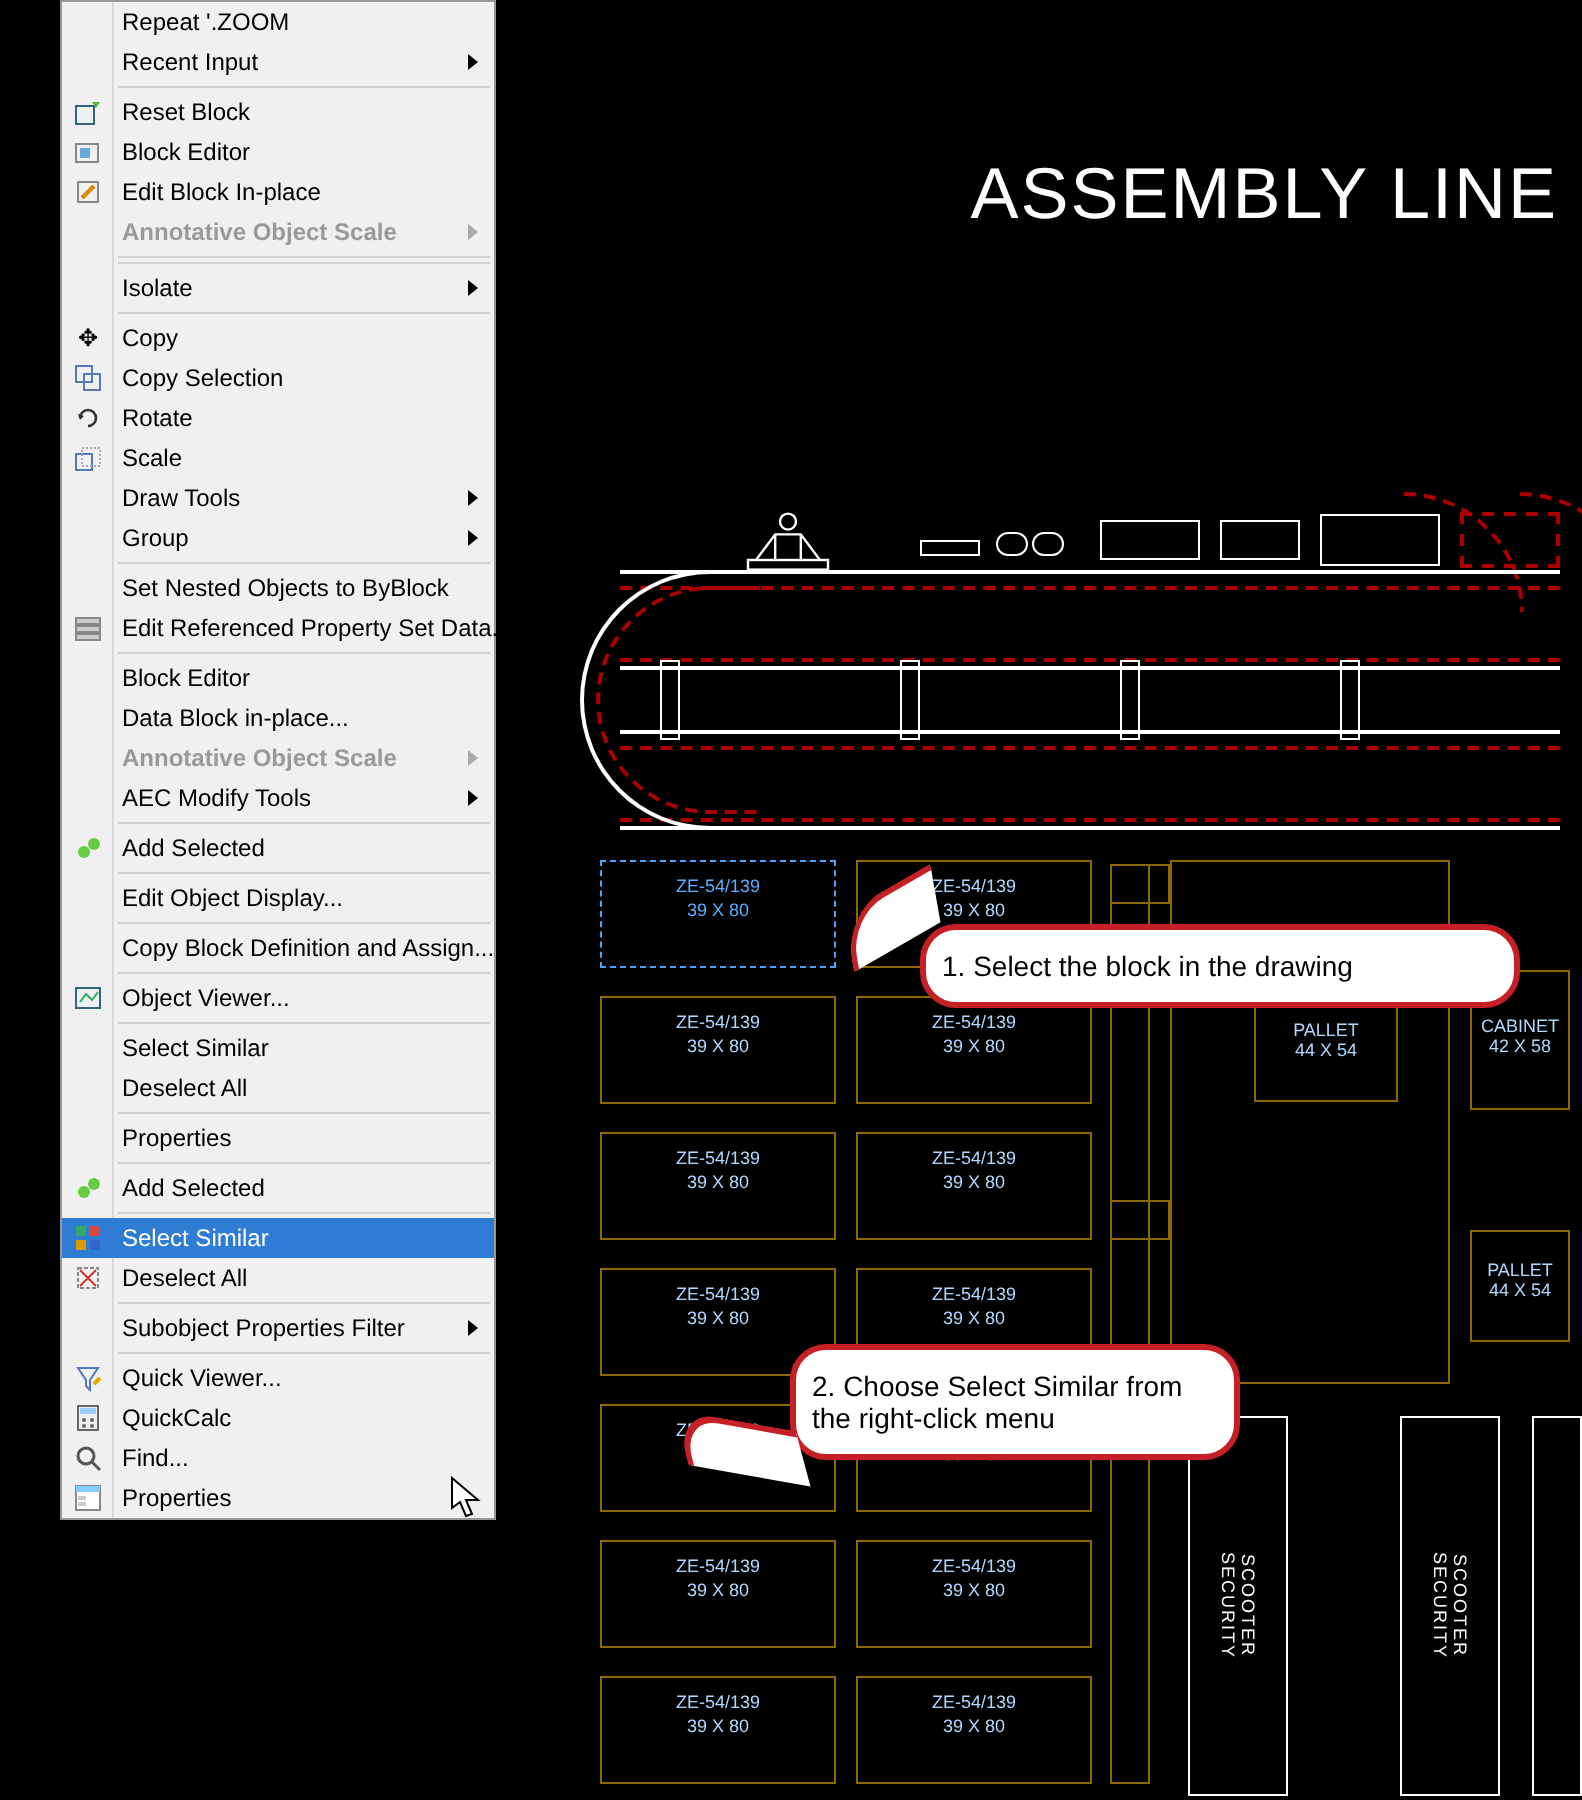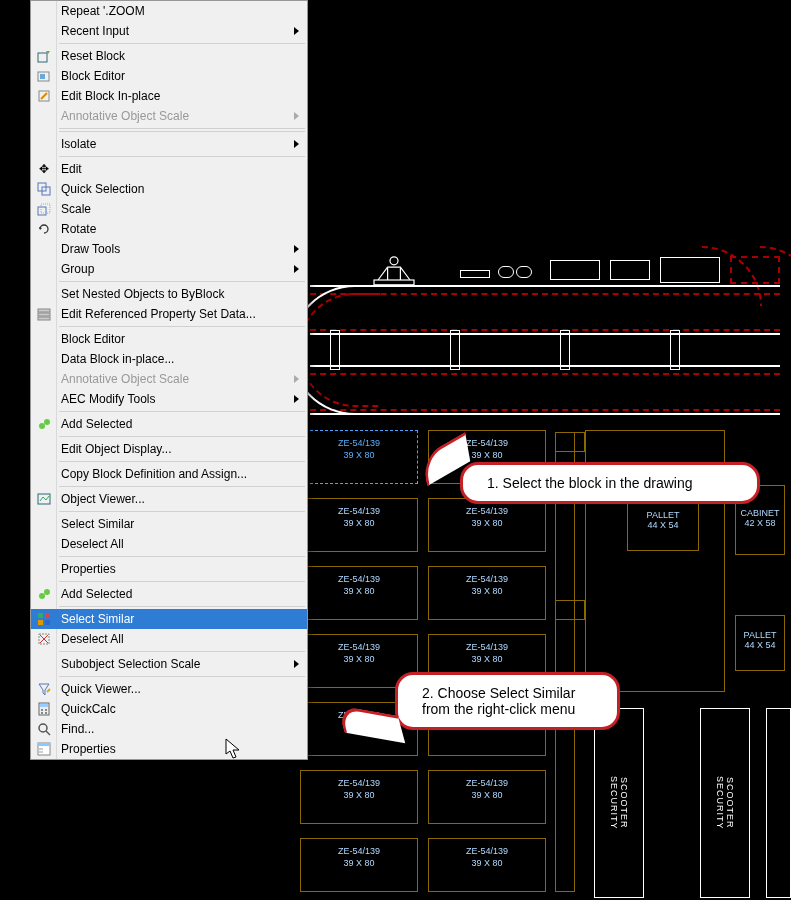--- a/index.html
+++ b/index.html
@@ -114,37 +114,37 @@
   }
 
   
   .callout {
     position: absolute;
     background: #fff;
     border: 3px solid #c52026;
     border-radius: 18px;
     color: #000;
     font-size: 14px;
-    padding: 10px 24px;
+    padding: 10px 8px;
     z-index: 50;
   }
   .callout .tail {
     position:absolute;
     background:#fff;
     border:3px solid #c52026;
     border-right:none;
     border-bottom:none;
     transform: rotate(-30deg) skew(-20deg,0);
   }
 
   
   .ctx {
     position: absolute;
     top: 0; left: 30px;
-    width: 278px;
+    width: 218px;
     background: #f0f0f0;
     border: 1px solid #979797;
     box-shadow: 3px 3px 6px rgba(0,0,0,.35);
     color: #000;
     z-index: 100;
   }
   .ctx .icon-col {
     position:absolute; top:0; left:0; bottom:0; width:26px;
     background:#f0f0f0;
     border-right:1px solid #d9d9d9;
@@ -152,21 +152,21 @@
   .ctx-item {
     position: relative;
     padding: 3px 18px 3px 30px;
     cursor: default;
     white-space: nowrap;
     font-size: 12px;
     z-index:2;
     display:flex;
     align-items:center;
   }
-  .ctx-item.disabled { color: #999; }
+  .ctx-item.disabled { color: #999; font-weight: bold; }
   .ctx-item.highlight {
     background: #2f7cd5;
     color: #fff;
   }
   .ctx-sep {
     height: 1px;
     margin: 2px 2px 2px 28px;
     background: #d0d0d0;
     position:relative;
     z-index:2;
@@ -188,20 +188,21 @@
 
   .cursor {
     position:absolute; left:225px; top:738px; z-index:200;
     pointer-events:none;
   }
 </style>
 </head>
 <body>
 
 <div class="drawing-area">
+  <div class="drawing-title">ASSEMBLY LINE</div>
 
   <div class="boxes-top">
     <div class="tb" style="left:50px;width:30px;top:10px;height:8px;"></div>
     <div class="tb" style="left:88px;width:16px;top:6px;height:12px;border-radius:8px;"></div>
     <div class="tb" style="left:106px;width:16px;top:6px;height:12px;border-radius:8px;"></div>
     <div class="tb" style="left:140px;width:50px;top:0;height:20px;"></div>
     <div class="tb" style="left:200px;width:40px;top:0;height:20px;"></div>
     <div class="tb" style="left:250px;width:60px;top:-3px;height:26px;"></div>
     <div style="position:absolute;left:320px;top:-4px;width:50px;height:28px;border:2px dashed #a00;"></div>
   </div>
@@ -377,48 +378,48 @@
     </div>
   <div class="ctx-sep"></div>
   <div class="ctx-sep"></div>
   <div class="ctx-item">
       <span>Isolate</span>
       <span class="ctx-arrow"></span>
     </div>
   <div class="ctx-sep"></div>
   <div class="ctx-item">
       <span class="ctx-icon">✥</span>
-      <span>Edit</span>
+      <span>Copy</span>
     </div>
   <div class="ctx-item">
       <span class="ctx-icon">
         <svg width="14" height="14">
           <rect x="1" y="1" width="8" height="8" fill="none" stroke="#57b"></rect>
           <rect x="5" y="5" width="8" height="8" fill="none" stroke="#57b"></rect>
         </svg>
       </span>
-      <span>Quick Selection</span>
+      <span>Copy Selection</span>
+    </div>
+  <div class="ctx-item">
+      <span class="ctx-icon">
+        <svg width="14" height="14">
+          <path d="M3 7 A4 4 0 1 1 7 11" fill="none" stroke="#333" stroke-width="1.3"></path>
+          <path d="M2 5 L3 8 L5 6 Z" fill="#333"></path>
+        </svg>
+      </span>
+      <span>Rotate</span>
     </div>
   <div class="ctx-item">
       <span class="ctx-icon">
         <svg width="14" height="14">
           <rect x="1" y="5" width="8" height="8" fill="none" stroke="#57b"></rect>
           <rect x="4" y="2" width="9" height="9" fill="none" stroke="#aaa" stroke-dasharray="1 1"></rect>
         </svg>
       </span>
       <span>Scale</span>
-    </div>
-  <div class="ctx-item">
-      <span class="ctx-icon">
-        <svg width="14" height="14">
-          <path d="M3 7 A4 4 0 1 1 7 11" fill="none" stroke="#333" stroke-width="1.3"></path>
-          <path d="M2 5 L3 8 L5 6 Z" fill="#333"></path>
-        </svg>
-      </span>
-      <span>Rotate</span>
     </div>
   <div class="ctx-item">
       <span>Draw Tools</span>
       <span class="ctx-arrow"></span>
     </div>
   <div class="ctx-item">
       <span>Group</span>
       <span class="ctx-arrow"></span>
     </div>
   <div class="ctx-sep"></div>
@@ -515,21 +516,21 @@
       <span class="ctx-icon">
         <svg width="14" height="14">
           <rect x="2" y="2" width="10" height="10" fill="none" stroke="#888" stroke-dasharray="2 1"></rect>
           <path d="M3 3 L11 11 M11 3 L3 11" stroke="#c33"></path>
         </svg>
       </span>
       <span>Deselect All</span>
     </div>
   <div class="ctx-sep"></div>
   <div class="ctx-item">
-      <span>Subobject Selection Scale</span>
+      <span>Subobject Properties Filter</span>
       <span class="ctx-arrow"></span>
     </div>
   <div class="ctx-sep"></div>
   <div class="ctx-item">
       <span class="ctx-icon">
         <svg width="14" height="14">
           <path d="M2 2 L12 2 L8 8 L8 13 L6 11 L6 8 Z" fill="none" stroke="#57b"></path>
           <path d="M10 10 L13 7" stroke="#da0" stroke-width="2"></path>
         </svg>
       </span>

